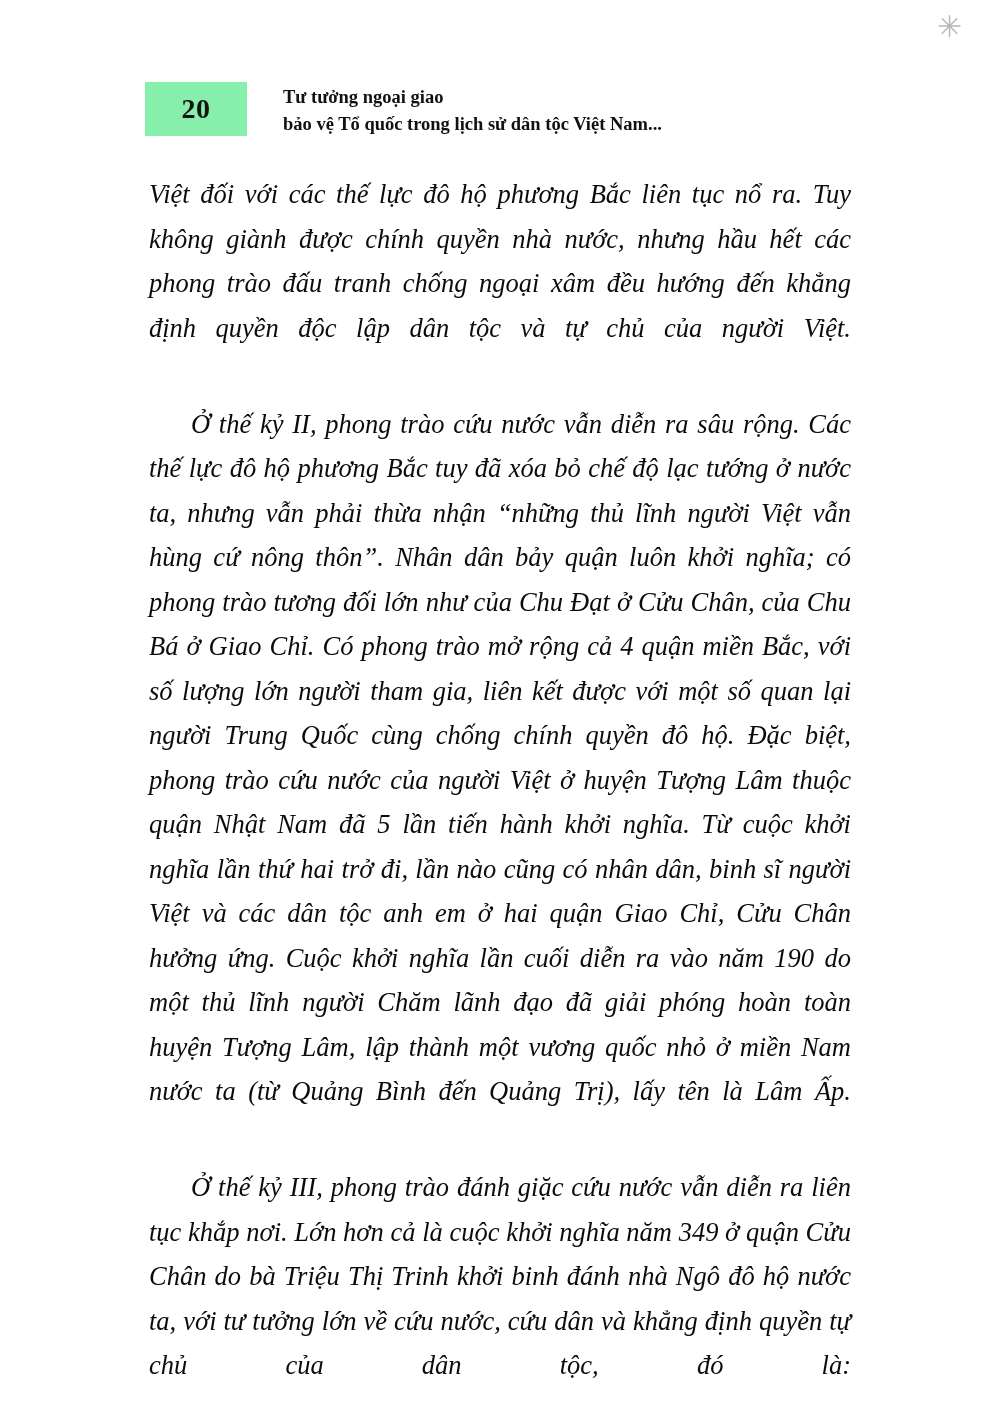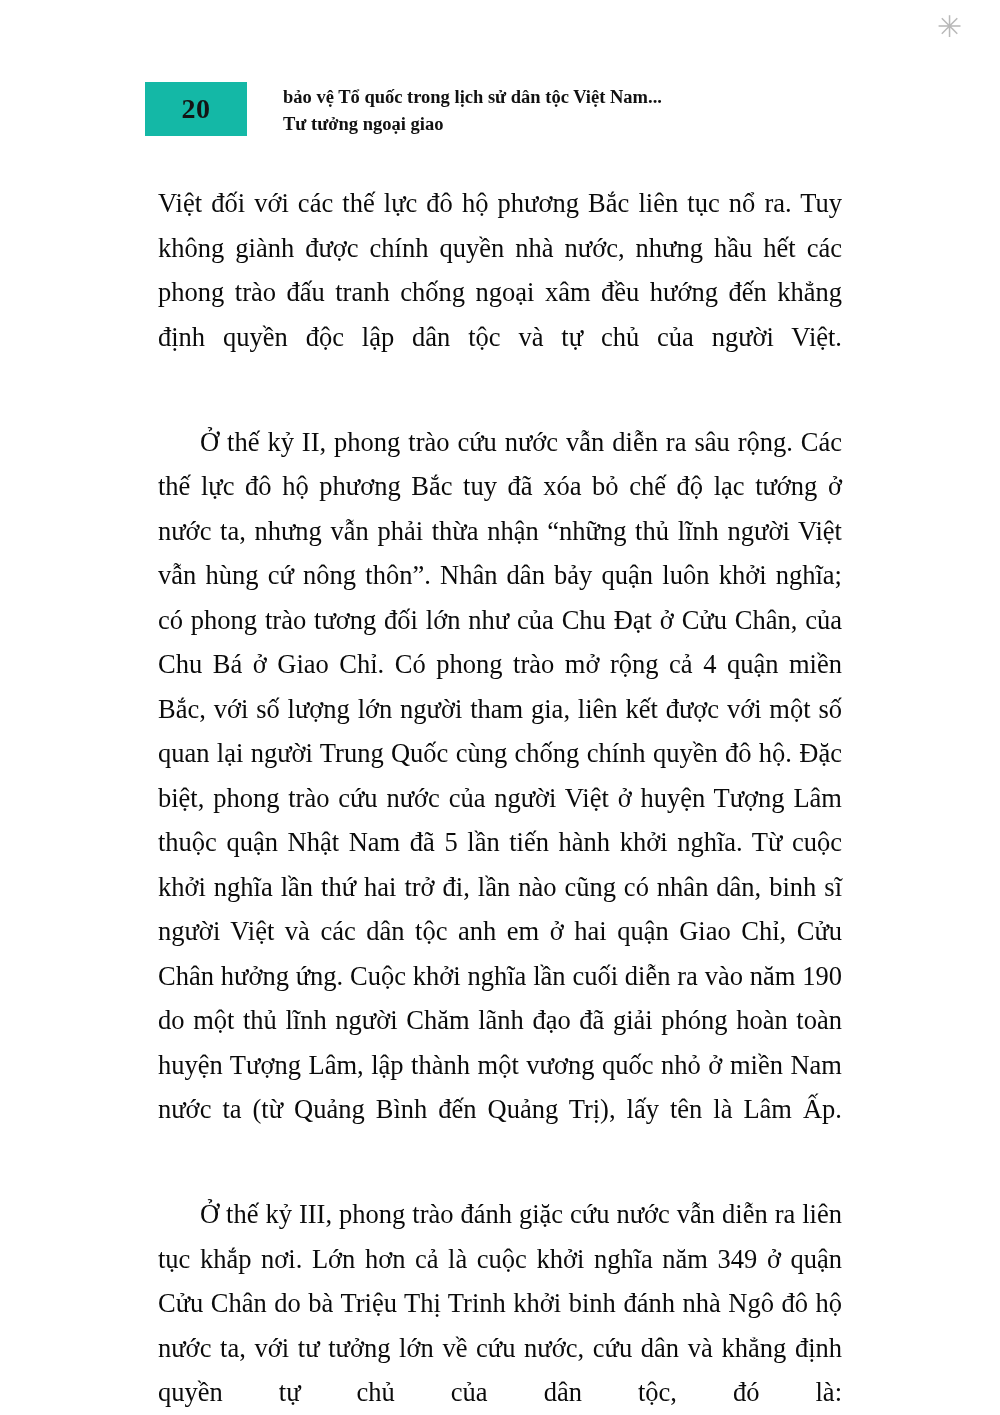--- a/index.html
+++ b/index.html
@@ -43,21 +43,21 @@
     top: 82px;
     width: 720px;
     height: 56px;
   }
   .page-number-box {
     position: absolute;
     left: 0;
     top: 0;
     width: 102px;
     height: 54px;
-    background: #14b8a6;
+    background: #86efac;
     display: flex;
     align-items: center;
     justify-content: center;
   }
   .page-number-box .num {
     font-family: "Liberation Serif", serif;
     font-weight: bold;
     font-size: 28px;
     color: #141414;
     letter-spacing: 0.5px;
@@ -81,22 +81,23 @@
     top: 165px;
     width: 716px;
     font-family: "Liberation Serif", serif;
     font-size: 26.5px;
     line-height: 44.5px;
     color: #0b0b0b;
     text-align: justify;
     text-justify: inter-word;
   }
   .body-text p {
-    margin: 16px;
+    margin: 7px;
     text-indent: 42px;
+    font-style: italic;
   }
   .body-text p.no-indent {
     text-indent: 0;
   }
   
   .body-text p::after {
     content: "";
     display: inline-block;
     width: 100%;
   }
@@ -106,22 +107,22 @@
 
 <div class="page">
 
   <div class="corner-mark">✳</div>
 
   <div class="header">
     <div class="page-number-box">
       <span class="num">20</span>
     </div>
     <div class="header-text">
+      <div>Tư tưởng ngoại giao</div>
       <div>bảo vệ Tổ quốc trong lịch sử dân tộc Việt Nam...</div>
-      <div>Tư tưởng ngoại giao</div>
     </div>
   </div>
 
   <div class="body-text">
     <p class="no-indent">Việt đối với các thế lực đô hộ phương Bắc liên tục nổ ra. Tuy không giành được chính quyền nhà nước, nhưng hầu hết các phong trào đấu tranh chống ngoại xâm đều hướng đến khẳng định quyền độc lập dân tộc và tự chủ của người Việt.</p>
     <p>Ở thế kỷ II, phong trào cứu nước vẫn diễn ra sâu rộng. Các thế lực đô hộ phương Bắc tuy đã xóa bỏ chế độ lạc tướng ở nước ta, nhưng vẫn phải thừa nhận “những thủ lĩnh người Việt vẫn hùng cứ nông thôn”. Nhân dân bảy quận luôn khởi nghĩa; có phong trào tương đối lớn như của Chu Đạt ở Cửu Chân, của Chu Bá ở Giao Chỉ. Có phong trào mở rộng cả 4 quận miền Bắc, với số lượng lớn người tham gia, liên kết được với một số quan lại người Trung Quốc cùng chống chính quyền đô hộ. Đặc biệt, phong trào cứu nước của người Việt ở huyện Tượng Lâm thuộc quận Nhật Nam đã 5 lần tiến hành khởi nghĩa. Từ cuộc khởi nghĩa lần thứ hai trở đi, lần nào cũng có nhân dân, binh sĩ người Việt và các dân tộc anh em ở hai quận Giao Chỉ, Cửu Chân hưởng ứng. Cuộc khởi nghĩa lần cuối diễn ra vào năm 190 do một thủ lĩnh người Chăm lãnh đạo đã giải phóng hoàn toàn huyện Tượng Lâm, lập thành một vương quốc nhỏ ở miền Nam nước ta (từ Quảng Bình đến Quảng Trị), lấy tên là Lâm Ấp.</p>
     <p>Ở thế kỷ III, phong trào đánh giặc cứu nước vẫn diễn ra liên tục khắp nơi. Lớn hơn cả là cuộc khởi nghĩa năm 349 ở quận Cửu Chân do bà Triệu Thị Trinh khởi binh đánh nhà Ngô đô hộ nước ta, với tư tưởng lớn về cứu nước, cứu dân và khẳng định quyền tự chủ của dân tộc, đó là:</p>
   </div>
 
 </div>

